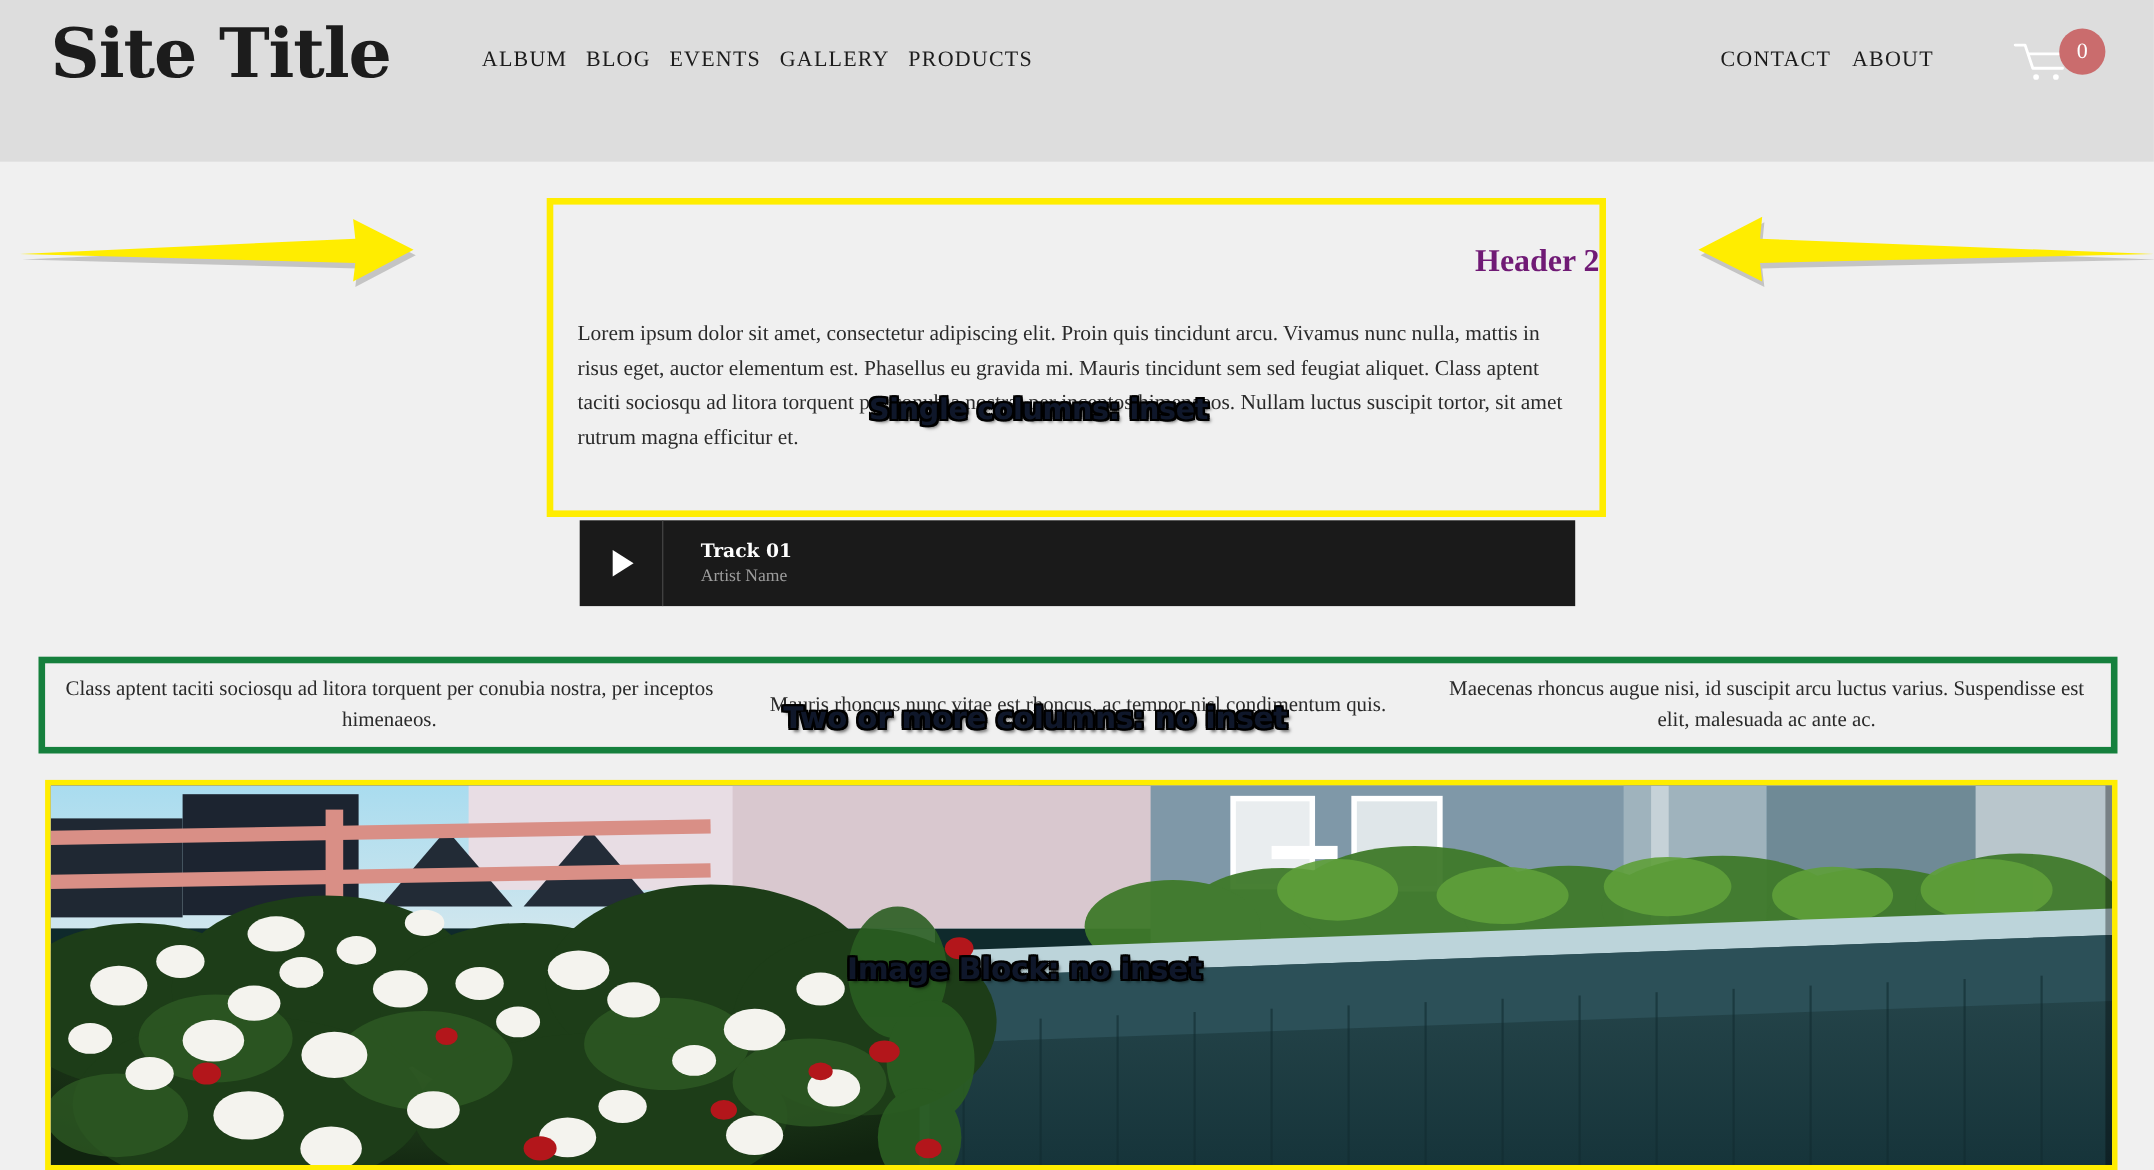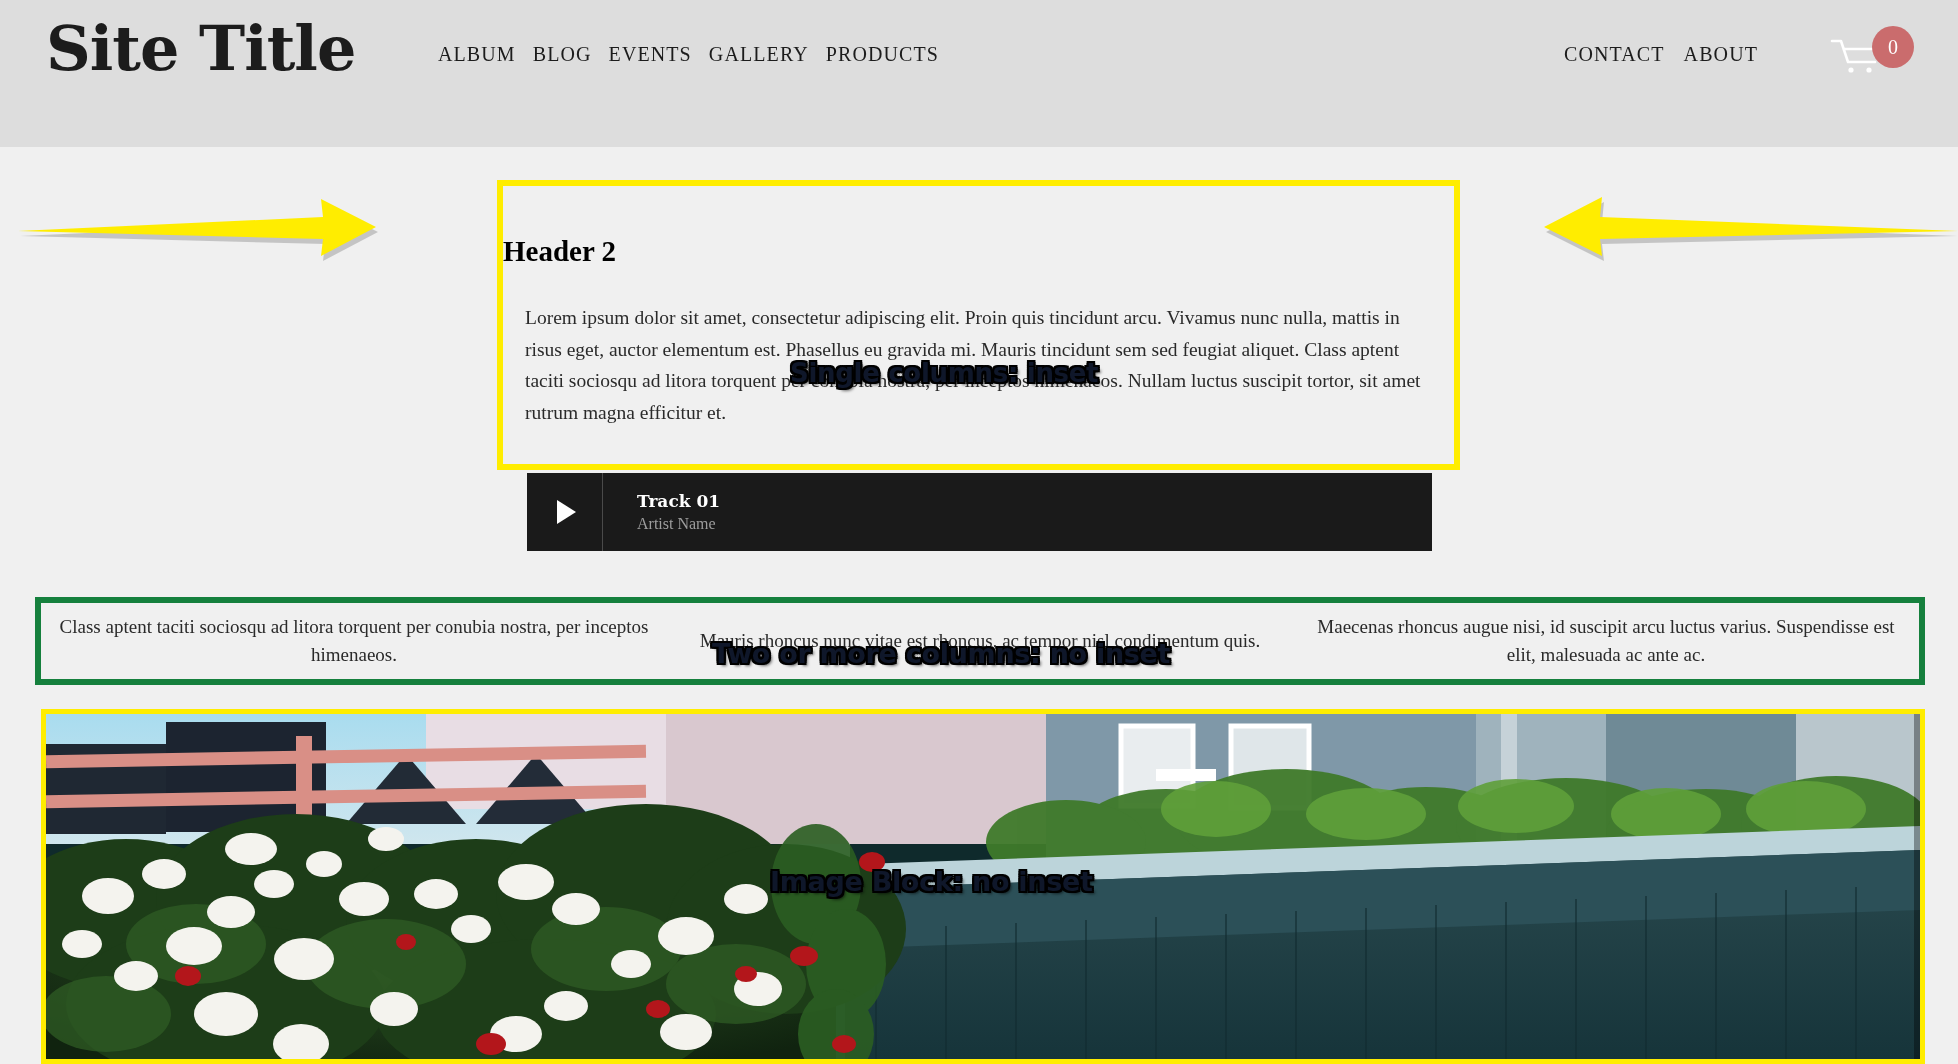--- a/index.html
+++ b/index.html
@@ -64,25 +64,25 @@
 
   
   .single-col-block {
     position: absolute;
     left: 497px; top: 180px;
     width: 963px; height: 290px;
     border: 6px solid #ffed00;
     background: #f0f0f0;
   }
   .block-heading {
-    text-align: left;
+    text-align: right;
     font-family: "Liberation Serif", serif;
     font-size: 29px;
-    color: #000000;
-    margin-top: 49px;
+    color: #701a75;
+    margin-top: 35px;
   }
   .block-paragraph {
     margin: 34px 22px 0 22px;
     font-family: "Liberation Serif", serif;
     font-size: 19.5px;
     line-height: 1.62;
     color: #2a2a2a;
     text-align: left;
   }
 

